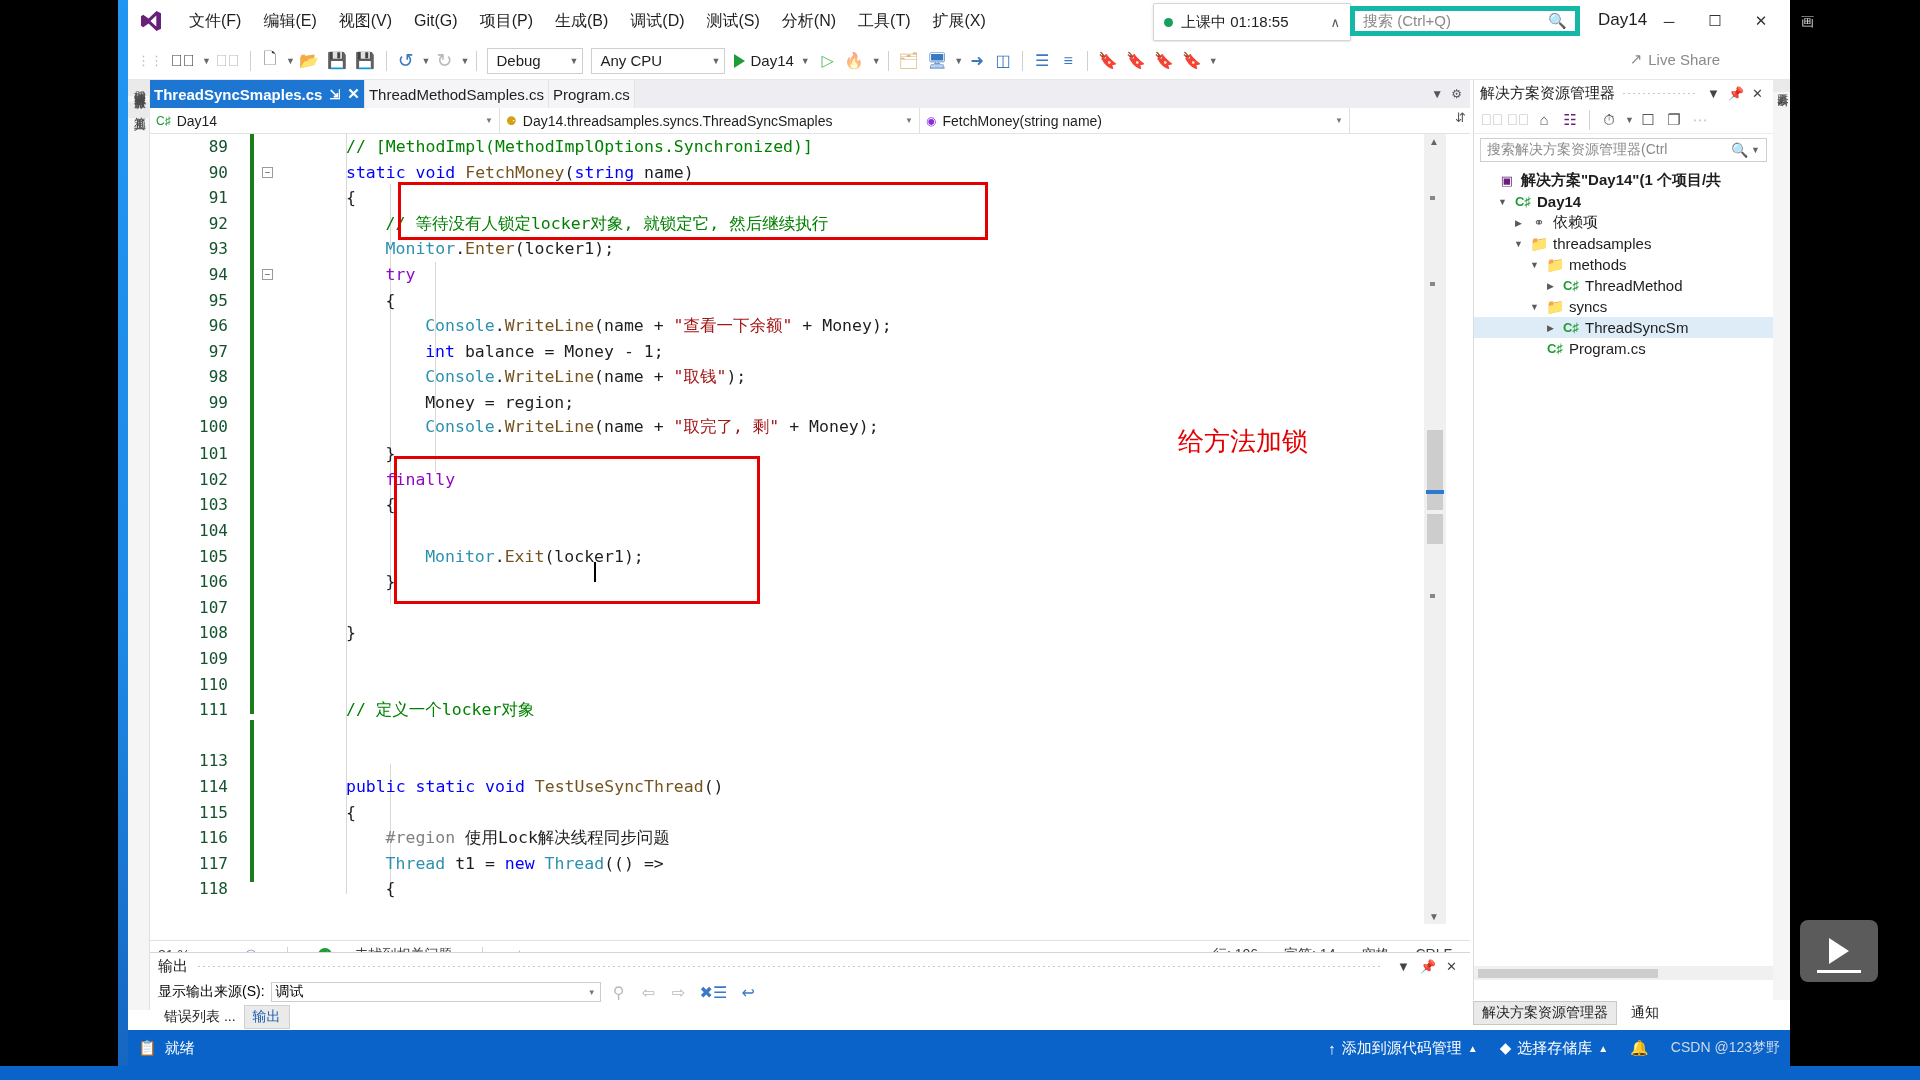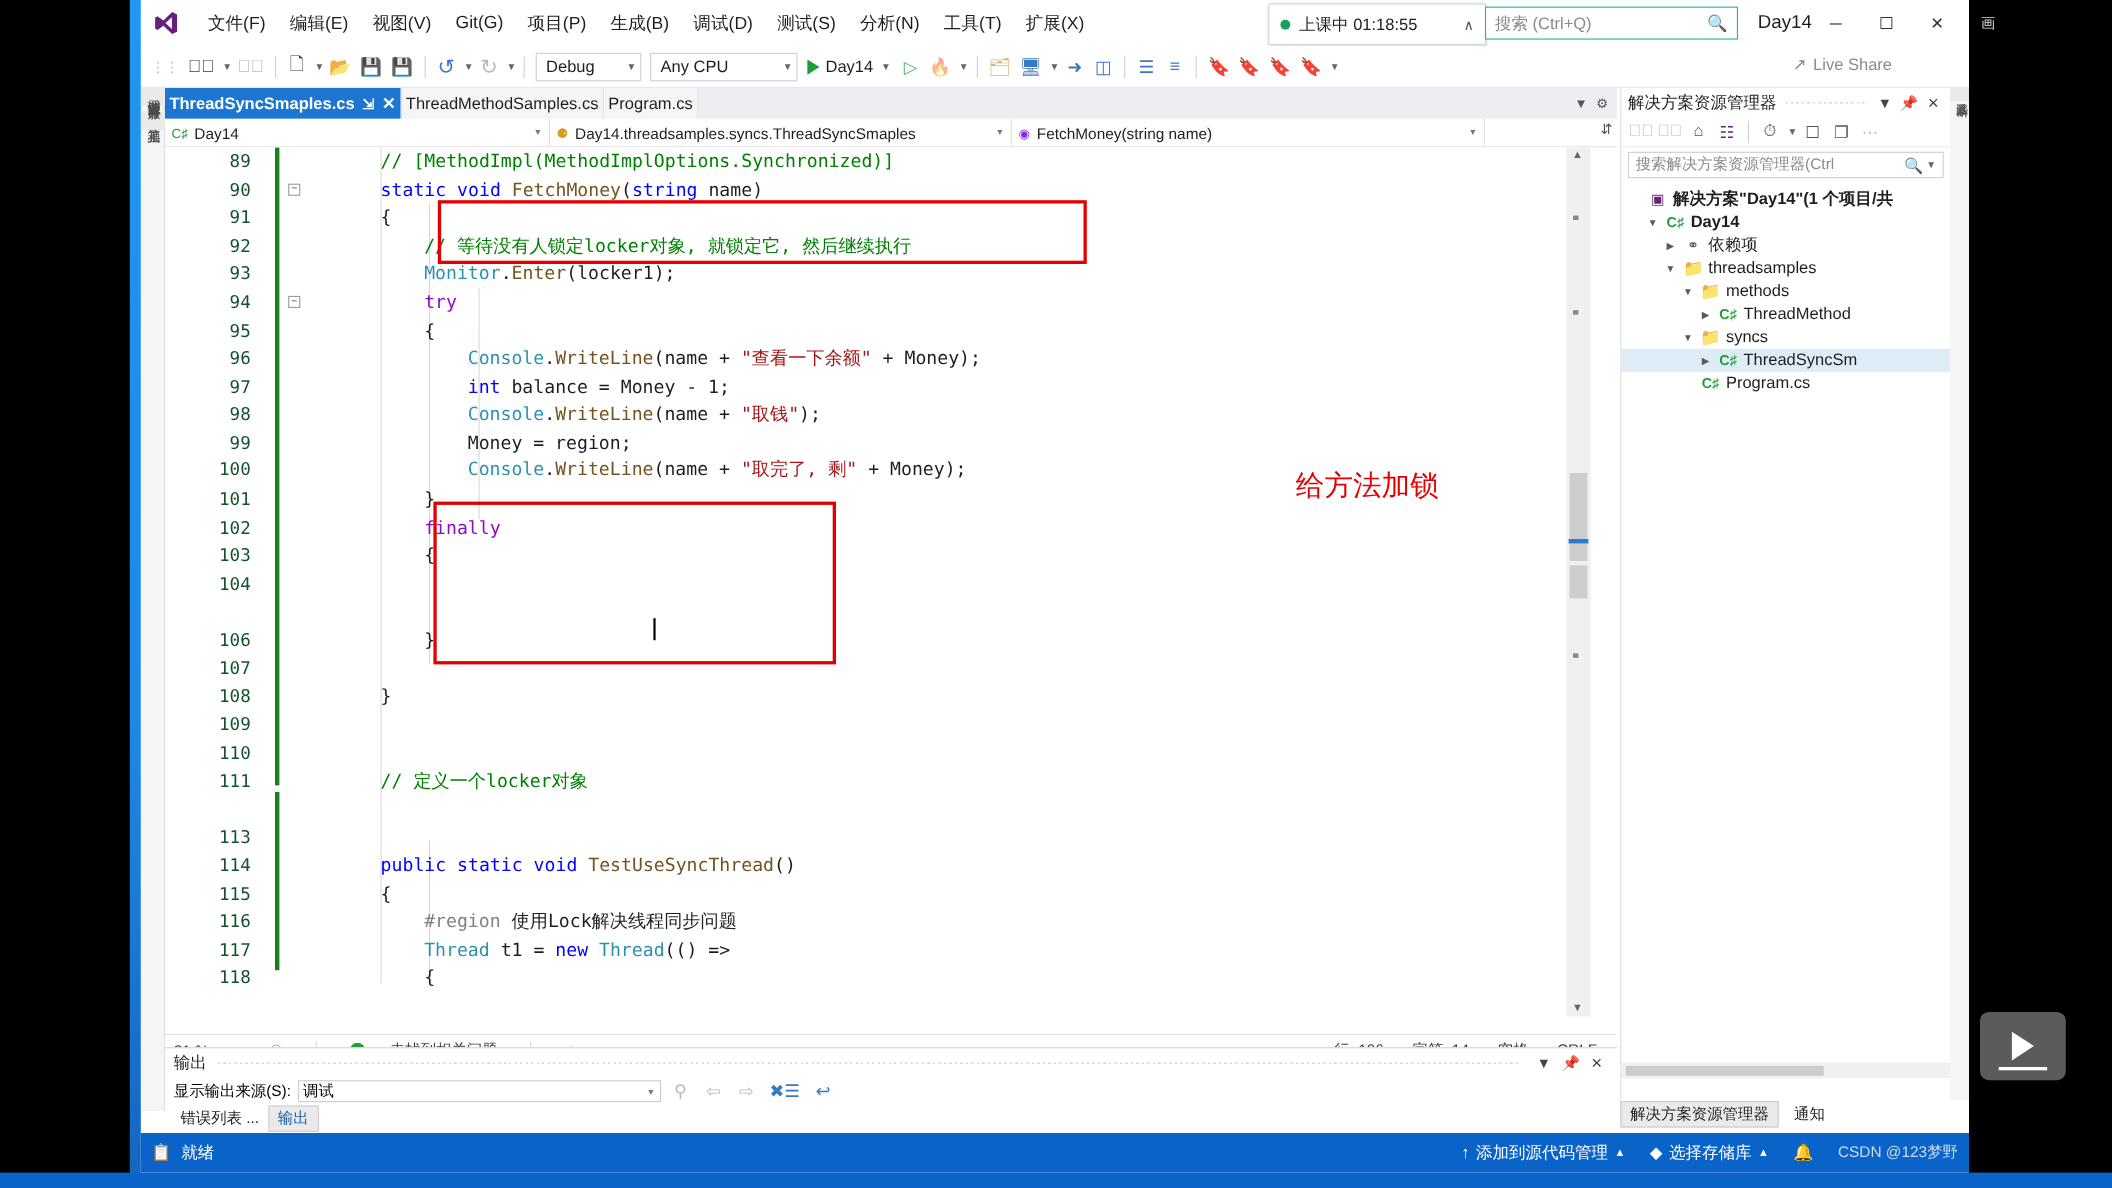--- a/index.html
+++ b/index.html
@@ -54,21 +54,21 @@
     position: absolute; left: 1025px; top: 3px; width: 198px; height: 38px;
     background: #fff; border: 1px solid #d6d6d6; border-radius: 2px;
     display: flex; align-items: center; gap: 8px; padding: 0 10px;
     box-shadow: 0 1px 3px rgba(0,0,0,0.14);
   }
   .live-dot { width: 9px; height: 9px; border-radius: 50%; background: #16a05d; flex: none;}
   .live-text { font-size: 15px; color: #1e1e1e; white-space: nowrap; }
   .live-caret { font-size: 13px; color: #555; margin-left: auto; }
   .qsearch {
     position: absolute; left: 1222px; top: 6px; width: 230px; height: 30px;
-    border: 1px solid #14b8a6; background:#fff; display:flex; align-items:center;
+    border: 5px solid #14b8a6; background:#fff; display:flex; align-items:center;
     padding: 0 8px; color: #8a8a8a; font-size: 15px;
   }
   .qsearch .mag { margin-left:auto; color:#2b579a; font-size:15px;}
   .win-title {
     position: absolute; left: 1470px; top: 10px; font-size: 17px; color: #1e1e1e;
   }
   .win-btns { position: absolute; right: 6px; top: 0; height: 42px; display: flex; align-items: center; }
   .win-btn { width: 46px; height: 34px; display:flex;align-items:center;justify-content:center;
              font-size: 15px; color: #333; }
 
@@ -429,20 +429,21 @@
           <div class="cl" style="top: 153.6px; position: absolute; left: 0px; right: 0px;"><span class="ln">95</span><span class="ctext" style="left: 235.6px;"><span class="pl">{</span></span></div>
           <div class="cl" style="top: 179.2px; position: absolute; left: 0px; right: 0px;"><span class="ln">96</span><span class="ctext" style="left: 275.2px;"><span class="cls">Console</span><span class="pl">.</span><span class="mth">WriteLine</span><span class="pl">(name + </span><span class="st">"查看一下余额"</span><span class="pl"> + Money);</span></span></div>
           <div class="cl" style="top: 204.8px; position: absolute; left: 0px; right: 0px;"><span class="ln">97</span><span class="ctext" style="left: 275.2px;"><span class="k">int</span><span class="pl"> balance = Money - 1;</span></span></div>
           <div class="cl" style="top: 230.4px; position: absolute; left: 0px; right: 0px;"><span class="ln">98</span><span class="ctext" style="left: 275.2px;"><span class="cls">Console</span><span class="pl">.</span><span class="mth">WriteLine</span><span class="pl">(name + </span><span class="st">"取钱"</span><span class="pl">);</span></span></div>
           <div class="cl" style="top: 256px; position: absolute; left: 0px; right: 0px;"><span class="ln">99</span><span class="ctext" style="left: 275.2px;"><span class="pl">Money = region;</span></span></div>
           <div class="cl" style="top: 280px; position: absolute; left: 0px; right: 0px; text-decoration: underline;"><span class="ln">100</span><span class="ctext" style="left: 275.2px;"><span class="cls">Console</span><span class="pl">.</span><span class="mth">WriteLine</span><span class="pl">(name + </span><span class="st">"取完了, 剩"</span><span class="pl"> + Money);</span></span></div>
           <div class="cl" style="top: 307.2px; position: absolute; left: 0px; right: 0px;"><span class="ln">101</span><span class="ctext" style="left: 235.6px;"><span class="pl">}</span></span></div>
           <div class="cl" style="top: 332.8px; position: absolute; left: 0px; right: 0px;"><span class="ln">102</span><span class="ctext" style="left: 235.6px;"><span class="ctrl">finally</span></span></div>
           <div class="cl" style="top: 358.4px; position: absolute; left: 0px; right: 0px;"><span class="ln">103</span><span class="ctext" style="left: 235.6px;"><span class="pl">{</span></span></div>
           <div class="cl" style="top: 384px; position: absolute; left: 0px; right: 0px;"><span class="ln">104</span><span class="ctext" style="left: 235.6px;"></span></div>
+          <div class="cl" style="top: 409.6px; position: absolute; left: 0px; right: 0px;"><span class="ln">105</span><span class="ctext" style="left: 275.2px;"><span class="cls">Monitor</span><span class="pl">.</span><span class="mth">Exit</span><span class="pl">(locker1);</span></span></div>
           <div class="cl" style="top: 435.2px; position: absolute; left: 0px; right: 0px;"><span class="ln">106</span><span class="ctext" style="left: 235.6px;"><span class="pl">}</span></span></div>
           <div class="cl" style="top: 460.8px; position: absolute; left: 0px; right: 0px;"><span class="ln">107</span><span class="ctext" style="left: 196px;"></span></div>
           <div class="cl" style="top: 486.4px; position: absolute; left: 0px; right: 0px;"><span class="ln">108</span><span class="ctext" style="left: 196px;"><span class="pl">}</span></span></div>
           <div class="cl" style="top: 512px; position: absolute; left: 0px; right: 0px;"><span class="ln">109</span><span class="ctext" style="left: 196px;"></span></div>
           <div class="cl" style="top: 537.6px; position: absolute; left: 0px; right: 0px;"><span class="ln">110</span><span class="ctext" style="left: 196px;"></span></div>
           <div class="cl" style="top: 563.2px; position: absolute; left: 0px; right: 0px;"><span class="ln">111</span><span class="ctext" style="left: 196px;"><span class="cm">// 定义一个locker对象</span></span></div>
           <div class="cl" style="top: 614.4px; position: absolute; left: 0px; right: 0px;"><span class="ln">113</span><span class="ctext" style="left: 196px;"></span></div>
           <div class="cl" style="top: 640px; position: absolute; left: 0px; right: 0px;"><span class="ln">114</span><span class="ctext" style="left: 196px;"><span class="k">public </span><span class="k">static </span><span class="k">void </span><span class="mth">TestUseSyncThread</span><span class="pl">()</span></span></div>
           <div class="cl" style="top: 665.6px; position: absolute; left: 0px; right: 0px;"><span class="ln">115</span><span class="ctext" style="left: 196px;"><span class="pl">{</span></span></div>
           <div class="cl" style="top: 691.2px; position: absolute; left: 0px; right: 0px;"><span class="ln">116</span><span class="ctext" style="left: 235.6px;"><span class="reg">#region</span><span class="pl"> 使用Lock解决线程同步问题</span></span></div>

